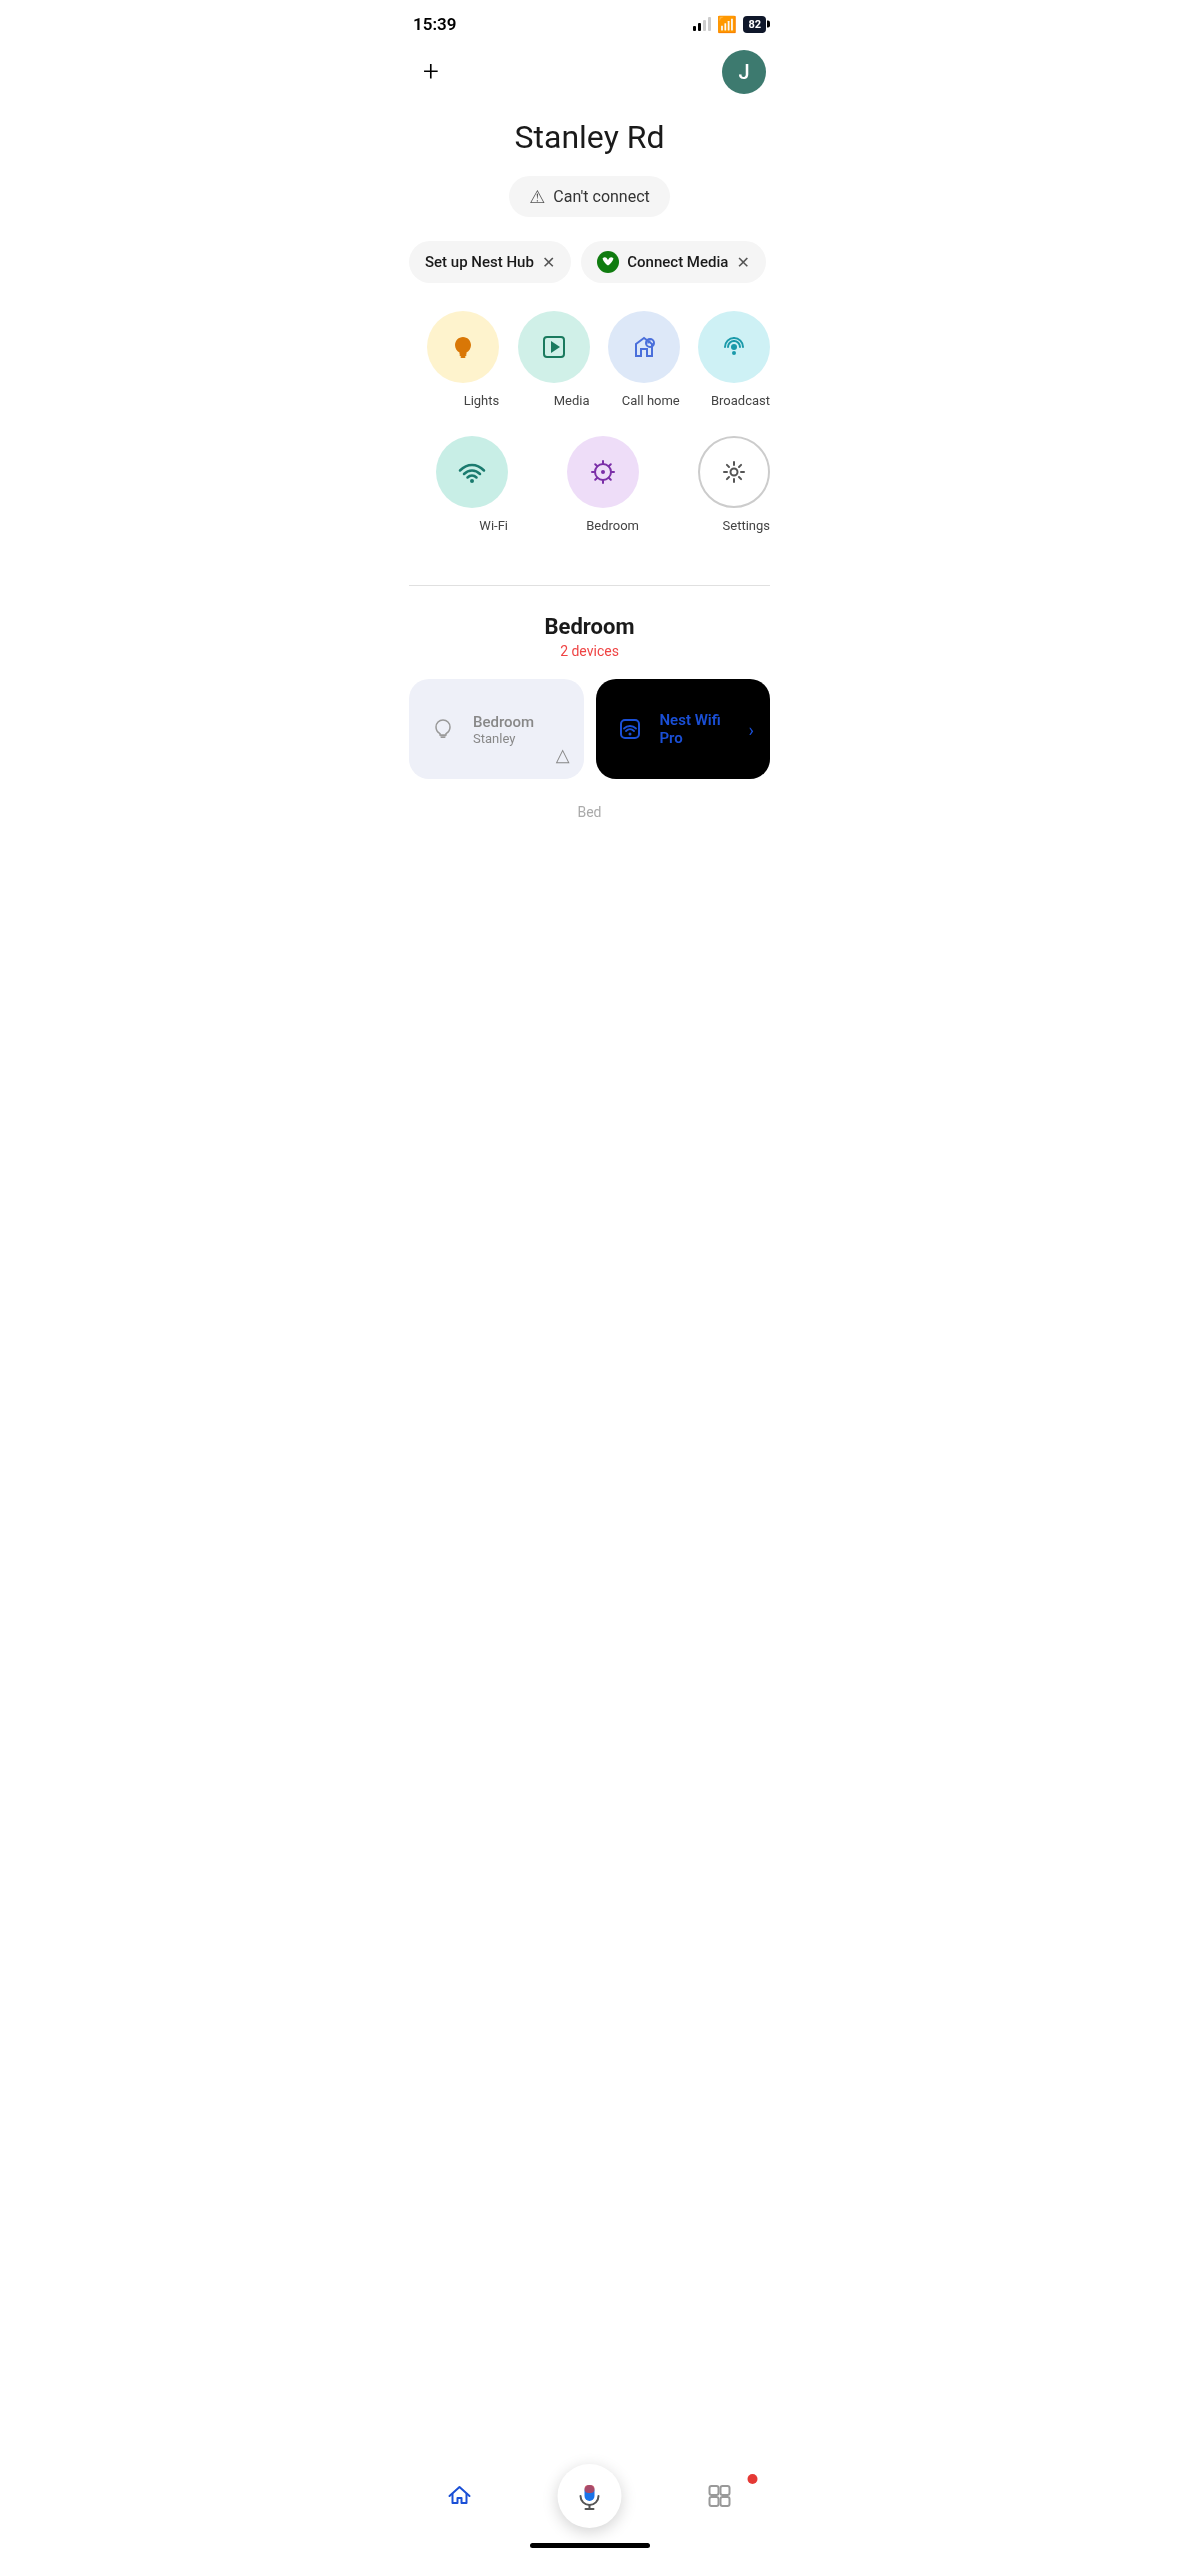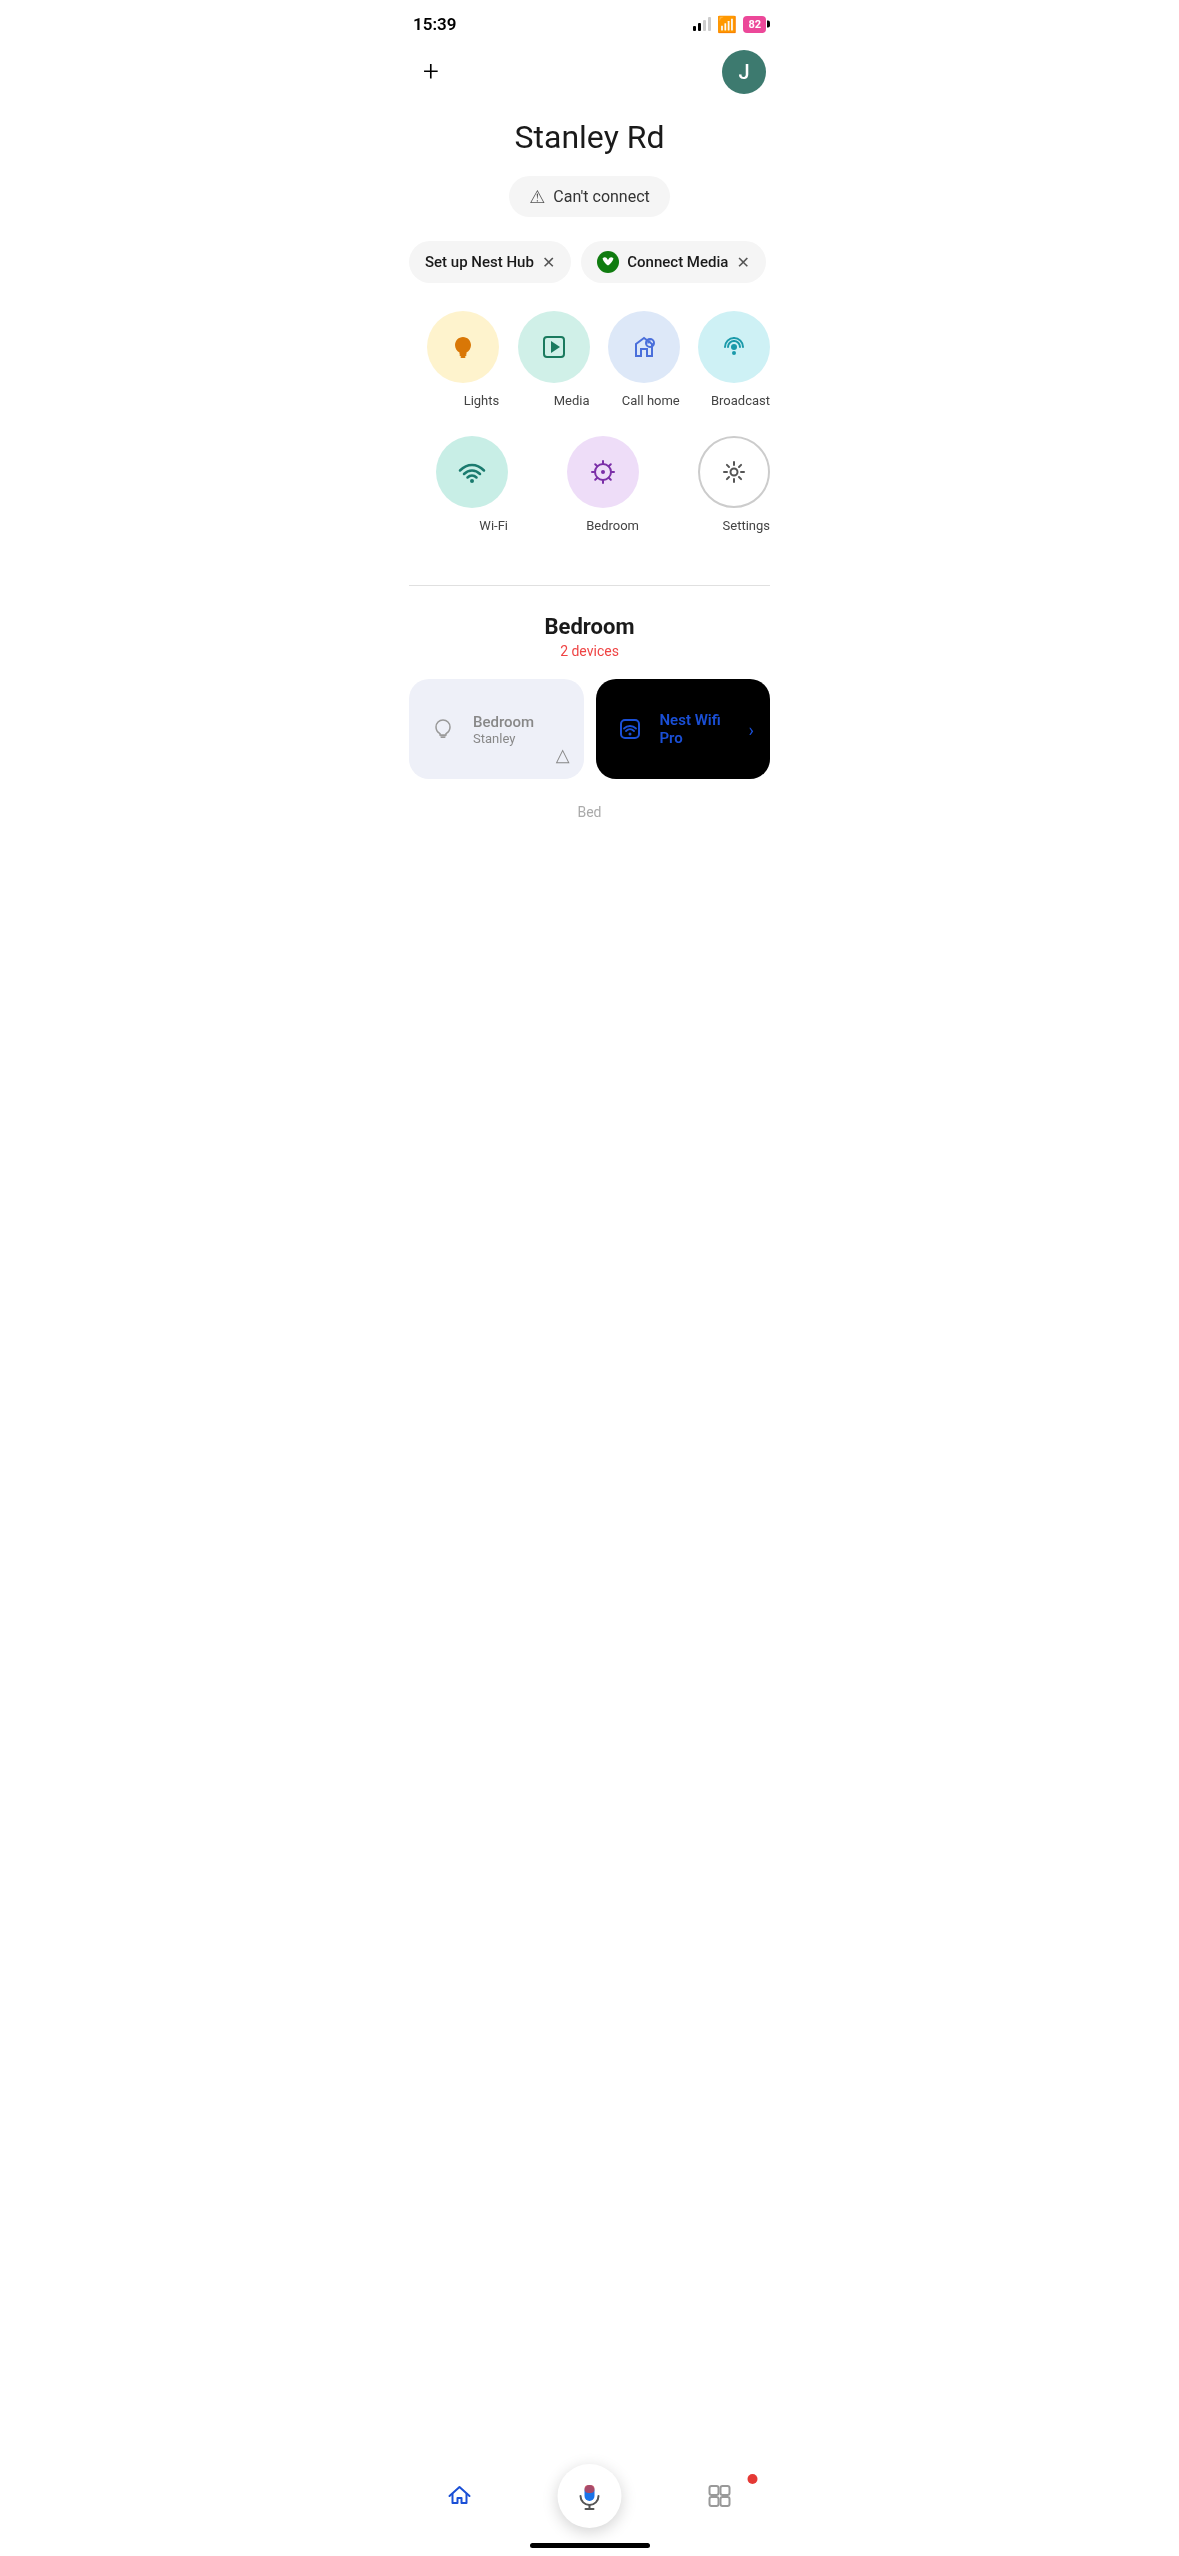--- a/index.html
+++ b/index.html
@@ -40,21 +40,21 @@
     .signal-bar {
       width: 3px;
       background: #000;
       border-radius: 1px;
     }
     .signal-bar.dim { background: #ccc; }
     .wifi-icon { font-size: 16px; color: #000; }
     .battery-box {
       display: flex;
       align-items: center;
-      background: #ec4899;
+      background: #0f172a;
       color: #fff;
       font-size: 11px;
       font-weight: 700;
       padding: 2px 5px;
       border-radius: 4px;
       position: relative;
     }
     .battery-box::after {
       content: '';
       position: absolute;

